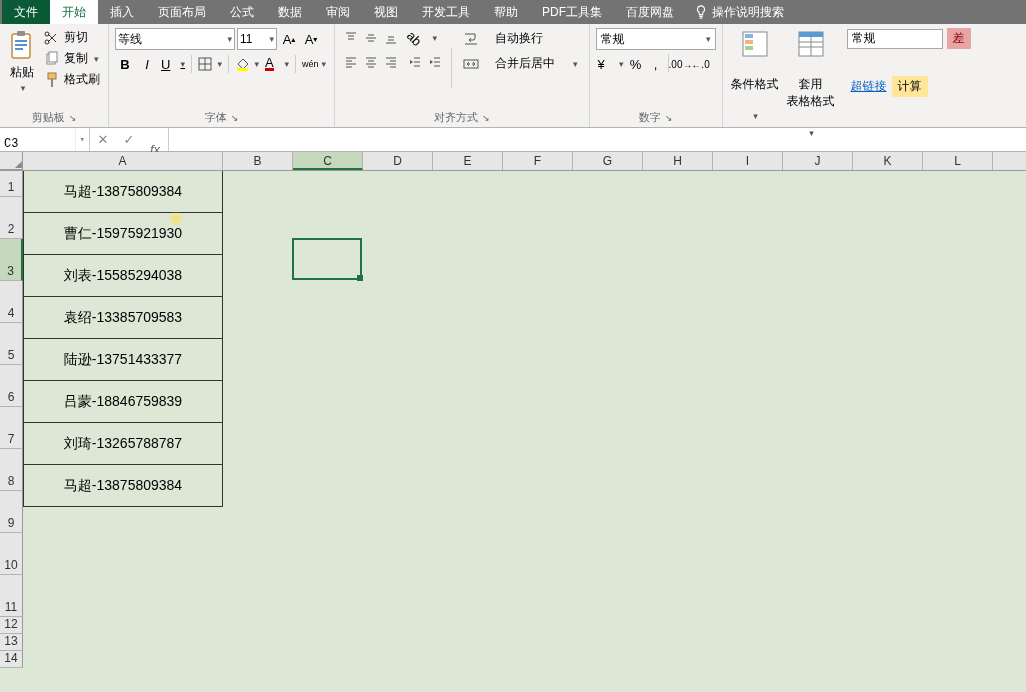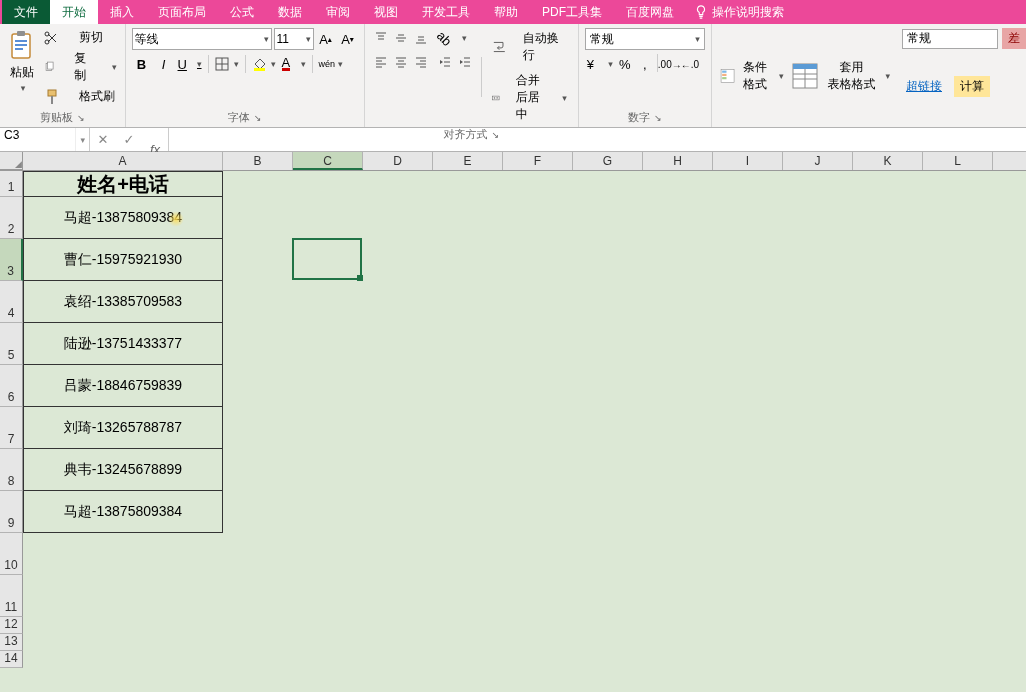--- a/index.html
+++ b/index.html
@@ -1,68 +1,68 @@
 <!DOCTYPE html>
 <html><head>
   <meta charset="utf-8">
   <style>
     * { box-sizing: border-box; margin: 0; padding: 0; }
     body { font-family: "Microsoft YaHei", Arial, sans-serif; font-size: 12px; background: #dce8d5; overflow: hidden; }
     
     
-    .tabs-bar { background: #ec4899; height: 24px; display: flex; align-items: center; padding: 0 2px; color: #fff; }
+    .tabs-bar { background: #737373; height: 24px; display: flex; align-items: center; padding: 0 2px; color: #fff; }
     .tab { padding: 4px 12px; font-size: 12px; cursor: pointer; height: 24px; display: flex; align-items: center; }
     .tab.active { background: #fff; color: #0e6b3f; }
     .tab:first-child { background: #0a5a35; }
     .tell-me { display: flex; align-items: center; padding: 0 8px; font-size: 12px; gap: 4px; }
     .bulb-icon { width: 14px; height: 14px; }
     
     
     .ribbon { background: #f3f2f1; height: 104px; display: flex; border-bottom: 1px solid #b3b3b3; }
     .ribbon-group { display: flex; flex-direction: column; justify-content: space-between; padding: 4px 6px 2px; border-right: 1px solid #d5d5d5; position: relative; }
     .ribbon-group-label { font-size: 11px; color: #666; text-align: center; padding: 2px 0 0; display: flex; justify-content: center; align-items: center; gap: 4px; }
     .dialog-launcher { font-size: 9px; color: #666; cursor: pointer; }
     .ribbon-body { display: flex; gap: 4px; flex: 1; }
     
     
     .paste-btn { display: flex; flex-direction: column; align-items: center; gap: 2px; padding: 2px; cursor: pointer; }
     .paste-icon { width: 28px; height: 32px; }
     .clip-side { display: flex; flex-direction: column; gap: 2px; font-size: 12px; }
-    .clip-item { display: flex; align-items: center; gap: 19px; cursor: pointer; padding: 1px 2px; }
+    .clip-item { display: flex; align-items: center; gap: 4px; cursor: pointer; padding: 1px 2px; }
     .small-icon { width: 16px; height: 16px; }
     
     
     .font-row { display: flex; gap: 2px; align-items: center; margin-bottom: 4px; }
     .font-combo { border: 1px solid #a7a7a7; height: 22px; background: #fff; font-size: 12px; padding: 0 2px; display: flex; align-items: center; justify-content: space-between; }
-    .font-name { width: 140px; }
+    .font-name { width: 120px; }
     .font-size-combo { width: 40px; }
     .combo-arrow { font-size: 9px; color: #555; margin-left: 2px; }
     .btn-sq { width: 20px; height: 20px; display: inline-flex; align-items: center; justify-content: center; cursor: pointer; font-size: 13px; }
     .btn-sq.split { width: 28px; justify-content: space-between; padding: 0 2px; }
     .sep-v { width: 1px; height: 18px; background: #ccc; margin: 0 2px; }
     
     
     .align-col { display: flex; flex-direction: column; gap: 4px; }
     .align-row { display: flex; gap: 0; }
     .merge-combo { display: flex; align-items: center; gap: 16px; border: 1px solid transparent; padding: 1px 4px; cursor: pointer; }
     
     
     .num-col { display: flex; flex-direction: column; gap: 4px; width: 120px; }
     .num-format { border: 1px solid #a7a7a7; height: 22px; background: #fff; display: flex; align-items: center; justify-content: space-between; padding: 0 4px; font-size: 12px; }
     
     
-    .style-btn { display: flex; flex-direction: row; align-items: center; gap: 8px; cursor: pointer; padding: 2px; }
+    .style-btn { display: flex; flex-direction: column; align-items: center; gap: 18px; cursor: pointer; padding: 2px; }
     .style-icon { width: 28px; height: 28px; }
     .extra-input { border: 1px solid #a7a7a7; height: 20px; width: 96px; background: #fff; padding: 0 4px; font-size: 12px; }
     .hyperlink { color: #0563c1; text-decoration: underline; font-size: 12px; padding: 2px 4px; cursor: pointer; }
     .cut-badge { background: #e8a5a5; color: #8b0000; padding: 2px 6px; font-size: 12px; }
     
     
     .formula-row { background: #fff; height: 24px; display: flex; align-items: stretch; border-bottom: 1px solid #b3b3b3; }
-    .name-box { width: 90px; border-right: 1px solid #ccc; display: flex; align-items: flex-start; justify-content: space-between; padding: 0 4px; font-size: 12px; }
+    .name-box { width: 90px; border-right: 1px solid #ccc; display: flex; align-items: flex-end; justify-content: space-between; padding: 0 4px; font-size: 12px; font-family: Liberation Mono, monospace; }
     .name-arrow { font-size: 9px; color: #888; border-left: 1px solid #eee; padding-left: 4px; height: 100%; display: flex; align-items: center; }
     .fx-btns { display: flex; align-items: center; border-right: 1px solid #ccc; }
     .fx-btn { width: 26px; text-align: center; color: #888; cursor: pointer; font-size: 13px; }
     .fx-label { font-style: italic; color: #666; margin-top: 20px; }
     .formula-input { flex: 1; border: none; padding: 0 6px; font-size: 12px; outline: none; }
     
     
     .sheet { position: relative; background: #dce8d5; }
     .col-headers { display: flex; background: #e6e6e6; height: 19px; border-bottom: 1px solid #999; }
     .corner { width: 23px; background: #e6e6e6; border-right: 1px solid #999; border-bottom: 1px solid #999; display:flex; align-items:flex-end; justify-content:flex-end; font-size:9px; color:#888; }
@@ -366,21 +366,21 @@
       </div>
     </div>
     <div class="ribbon-group-label"></div>
   </div>
 
   <div style="display:flex;flex-direction:column;justify-content:space-between;padding:4px 0 4px 4px;">
     <div style="display:flex;gap:4px;align-items:center">
       <input class="extra-input" value="常规" style="">
       <div class="cut-badge">差</div>
     </div>
-    <div style="display:flex;gap:8px;align-items:center">
+    <div style="display:flex;gap:1px;align-items:center">
       <span class="hyperlink">超链接</span>
       <div style="background:#ffe699;padding:2px 6px;font-size:12px">计算</div>
     </div>
     <div></div>
   </div>
 </div>
 
 <div class="formula-row">
   <div class="name-box">
     <span>C3</span>
@@ -423,43 +423,40 @@
         <div class="row-hdr rh-tall">7</div>
         <div class="row-hdr rh-tall">8</div>
         <div class="row-hdr rh-tall">9</div>
         <div class="row-hdr rh-tall">10</div>
         <div class="row-hdr rh-tall">11</div>
         <div class="row-hdr rh-reg">12</div>
         <div class="row-hdr rh-reg">13</div>
         <div class="row-hdr rh-reg">14</div>
       </div>
     <div class="cells" id="cells">
-    <div class="cell-row">
-          <div class="cell-A header-cell">姓名+电话</div>
-        </div>
         <div class="cell-row">
           <div class="cell-A data-cell">马超-13875809384</div>
         </div>
         <div class="cell-row">
           <div class="cell-A data-cell">曹仁-15975921930</div>
         </div>
         <div class="cell-row">
+          <div class="cell-A data-cell">刘表-15585294038</div>
+        </div>
+        <div class="cell-row">
           <div class="cell-A data-cell">袁绍-13385709583</div>
         </div>
         <div class="cell-row">
           <div class="cell-A data-cell">陆逊-13751433377</div>
         </div>
         <div class="cell-row">
           <div class="cell-A data-cell">吕蒙-18846759839</div>
         </div>
         <div class="cell-row">
           <div class="cell-A data-cell">刘琦-13265788787</div>
-        </div>
-        <div class="cell-row">
-          <div class="cell-A data-cell">典韦-13245678899</div>
         </div>
         <div class="cell-row">
           <div class="cell-A data-cell">马超-13875809384</div>
         </div>
         <div class="active-cell-overlay" style="left: 269px; top: 67px; height: 42px;">
           <div class="active-cell-handle"></div>
         </div>
         <div class="cursor-highlight" style="left: 145px; top: 40px;"></div>
       </div>
   </div>

